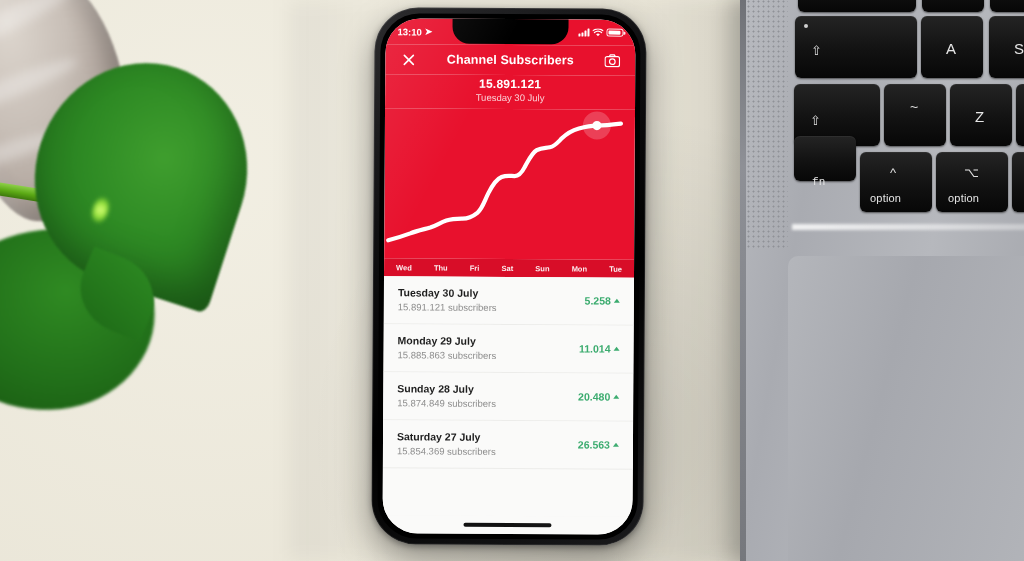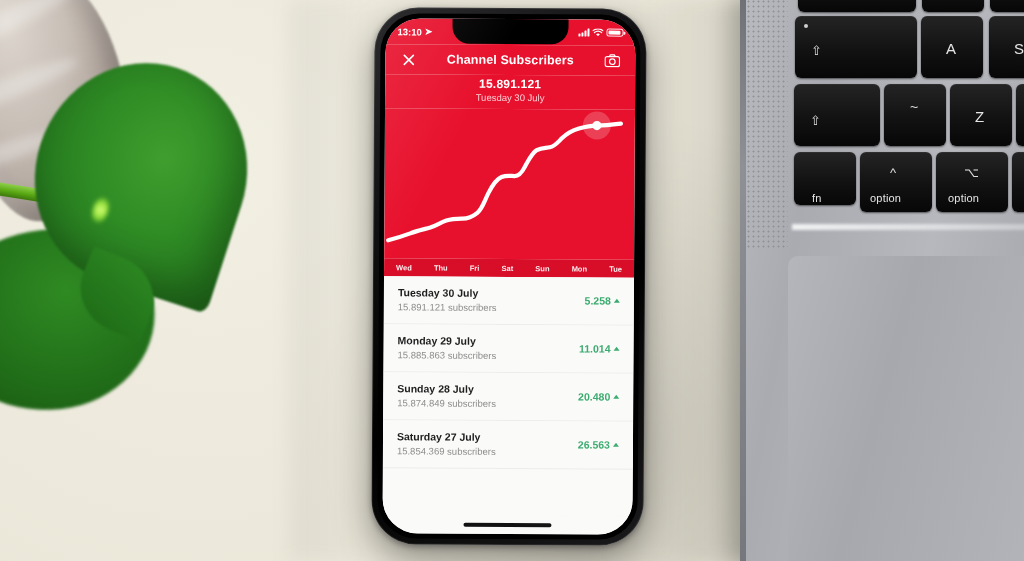--- a/index.html
+++ b/index.html
@@ -446,21 +446,21 @@
         <span class="glyph key-big" style="left:16px; top:30px;">⇧</span>
       </div>
       <div class="key" style="left:94px; top:124px; width:62px; height:62px;">
         <span class="glyph" style="left:26px; top:16px; font-size:14px;">~</span>
       </div>
       <div class="key" style="left:160px; top:124px; width:62px; height:62px;">
         <span class="lbl" style="left:25px; top:24px; font-size:15px;">Z</span>
       </div>
       <div class="key" style="left:226px; top:124px; width:36px; height:62px;"></div>
 
-      <div class="key" style="left:4px; top:192px; width:62px; height:53px;">
+      <div class="key" style="left:4px; top:176px; width:62px; height:45px;font-family:Liberation Mono, monospace;">
         <span class="lbl" style="left:18px; top:40px;">fn</span>
       </div>
       <div class="key" style="left:70px; top:192px; width:72px; height:60px;">
         <span class="glyph" style="left:30px; top:14px;">^</span>
         <span class="lbl" style="left:10px; top:40px;">option</span>
       </div>
       <div class="key" style="left:146px; top:192px; width:72px; height:60px;">
         <span class="glyph" style="left:28px; top:14px;">⌥</span>
         <span class="lbl" style="left:12px; top:40px;">option</span>
       </div>

